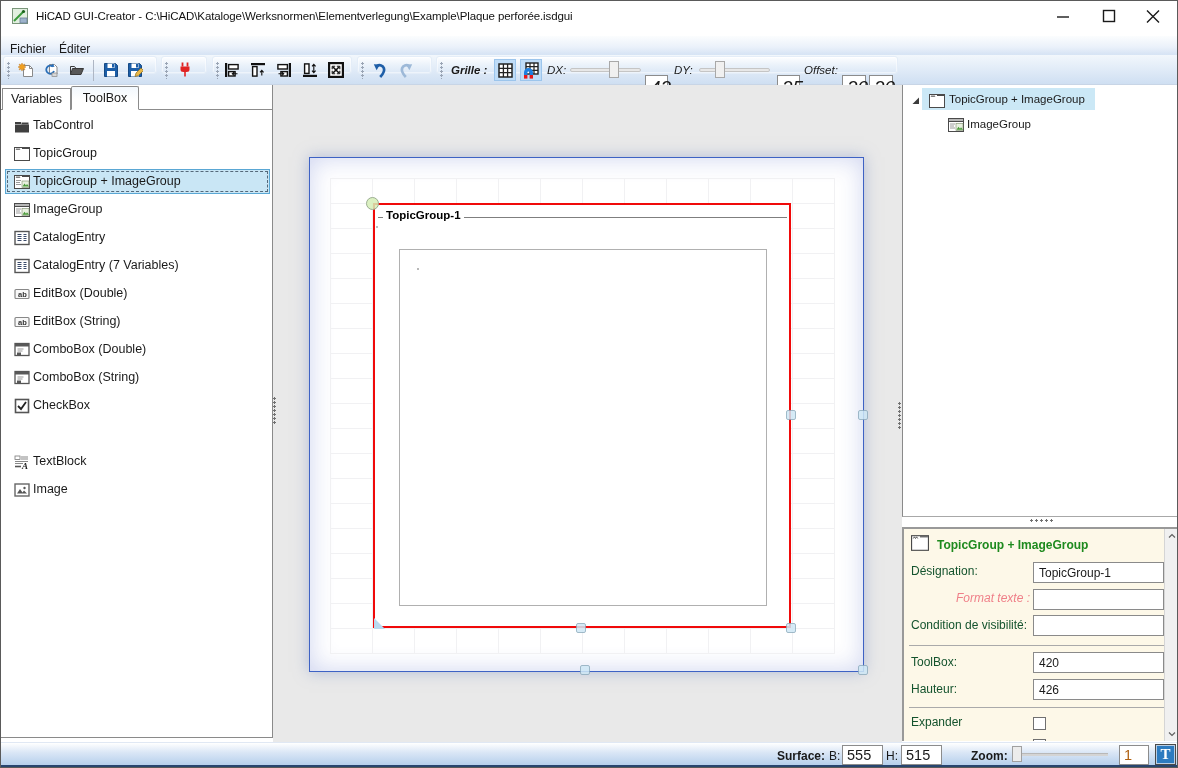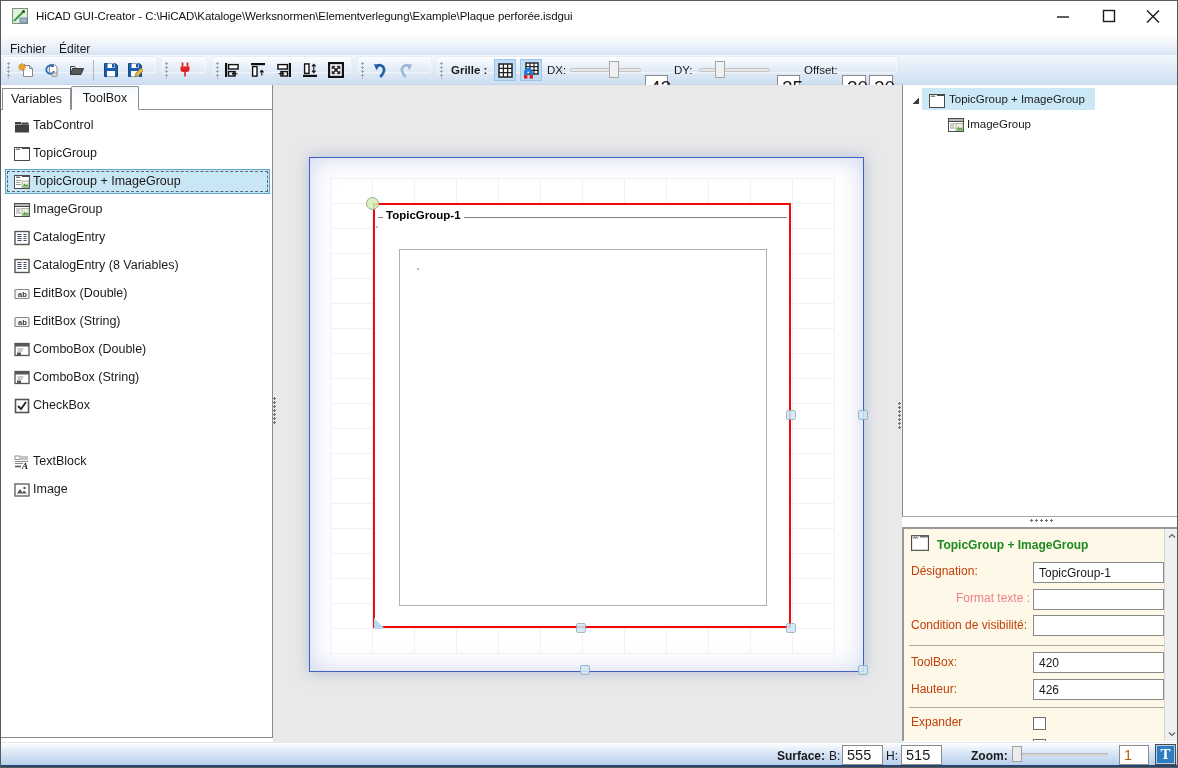--- a/index.html
+++ b/index.html
@@ -13,21 +13,21 @@
 
 #menubar { position:absolute; left:1px; top:36px; width:1176px; height:25px;
   background:linear-gradient(#fbfdfe, #eaf1fa 45%, #d9e5f5 70%, #cfdff4); }
 .menuitem { position:absolute; top:6px; font-size:12px; color:#1a1a1a; }
 
 #toolbar { position:absolute; left:1px; top:55px; width:1176px; height:30px;
   background:linear-gradient(#f2f7fc, #dfeaf7 55%, #cfdff2);
   border-bottom:1px solid #c8d5e6; }
 .tgroup { position:absolute; top:1px; height:18px; border-radius:3px;
   background:linear-gradient(#fdfeff, #e9f1fa 55%, #dce8f6);
-  border:1px solid #e4edf8; box-shadow:0 0 0 1px rgba(255,255,255,0.5) inset; }
+  border:1px solid #e4edf8; box-shadow:0 0 0 1px rgba(255,255,255,0.5) inset;font-style:italic; }
 .grip { position:absolute; left:3px; top:5px; width:3px; height:17px;
   background-image:radial-gradient(circle at 1.5px 1.5px, #9aa5b5 1px, transparent 1.2px);
   background-size:3px 4px; }
 .tbico { position:absolute; top:5px; width:16px; height:16px; }
 .tbsep { position:absolute; top:3px; width:1px; height:21px; background:#aeb6c4; }
 .tblabel { position:absolute; top:7px; font-weight:bold; font-size:11.5px; }
 .tbtext { position:absolute; top:7px; font-size:11.5px; }
 .gridbtn { position:absolute; top:2px; width:22px; height:22px; background:#bfdcf7; border:1px solid #9cc5ec; }
 .numbox { position:absolute; top:18px; height:21px; background:#fff; border:1px solid #8c8c8c; font-size:19px; padding:1px 0 0 4px; }
 .slidertrack { position:absolute; top:11px; height:4px; background:#e8e8e8; border:1px solid #c5c5c5; border-radius:2px; }
@@ -58,21 +58,21 @@
 #groupline { position:absolute; left:3px; top:12px; width:409px; height:1px; background:#7f7f7f; }
 #grouplabel { position:absolute; left:8px; top:4px; background:#fff; padding:0 3px; font-size:11.5px; font-weight:bold; color:#000; }
 #innerrect { position:absolute; left:24px; top:44px; width:368px; height:357px; border:1px solid #b0b0b0; background:#fff; }
 .handle { position:absolute; width:10px; height:10px; background:#cfe8f6; border:1px solid #90aebf; border-radius:2px; opacity:0.85; }
 #greencircle { position:absolute; width:13px; height:13px; border-radius:50%; background:rgba(214,238,183,0.85); border:1px solid #9aad90; }
 #bluetri { position:absolute; width:0; height:0; border-left:11px solid #b8daf0; border-top:11px solid transparent; }
 
 #treepanel { position:absolute; left:902px; top:85px; width:275px; height:432px; background:#fff; border-left:1px solid #8a8a8a; border-bottom:1px solid #a8a8a8; }
 #treesel { position:absolute; left:19px; top:3px; width:173px; height:22px; background:#cbe8f6; }
 #propspanel { position:absolute; left:902px; top:527px; width:275px; height:214px; background:#fdf8e8; border-left:2px solid #999; border-top:2px solid #999; overflow:hidden; }
-.plabel { position:absolute; font-size:12px; color:#c2410c; }
+.plabel { position:absolute; font-size:12px; color:#14532d; }
 .pbox { position:absolute; left:129px; width:131px; height:21px; background:#fff; border:1px solid #8a8a8a; font-size:12px; padding:3px 0 0 5px; }
 .psep { position:absolute; left:5px; width:257px; height:1px; background:#aaa; }
 #pscroll { position:absolute; right:0; top:0; width:13px; height:214px; background:#f0f0f0; border-left:1px solid #d5d5d5; }
 
 #statusbar { position:absolute; left:1px; top:742px; width:1176px; height:24px;
   background:linear-gradient(#ffffff, #dbe7f6 40%, #bdd4ee 85%, #b4cdeb); border-top:1px solid #e0e8f4; }
 #statusbottom { position:absolute; left:1px; top:765px; width:1176px; height:2px; background:#28456e; }
 .sbox { position:absolute; top:2px; height:20px; background:#fff; border:1px solid #8c8c8c; font-size:14.5px; padding:1px 0 0 4px; }
 .slabel { position:absolute; top:6px; font-size:12px; }
 </style>
@@ -272,21 +272,21 @@
         <rect x="1" y="1.5" width="14" height="13" fill="#fff" stroke="#555" stroke-width="1.4"></rect>
         <path d="M3.5 4.5 h4 M3.5 6.5 h4 M3.5 8.5 h4 M3.5 10.5 h4 M9.5 4.5 h3 M9.5 6.5 h3 M9.5 8.5 h3 M9.5 10.5 h3" stroke="#3a4a6a" stroke-width="1.1"></path>
       </svg>
     <div class="lbtext">CatalogEntry</div>
   </div>
   <div class="lbitem" style="top:167px">
     <svg class="lbico" viewBox="0 0 16 16">
         <rect x="1" y="1.5" width="14" height="13" fill="#fff" stroke="#555" stroke-width="1.4"></rect>
         <path d="M3.5 4.5 h4 M3.5 6.5 h4 M3.5 8.5 h4 M3.5 10.5 h4 M9.5 4.5 h3 M9.5 6.5 h3 M9.5 8.5 h3 M9.5 10.5 h3" stroke="#3a4a6a" stroke-width="1.1"></path>
       </svg>
-    <div class="lbtext">CatalogEntry (8 Variables)</div>
+    <div class="lbtext">CatalogEntry (7 Variables)</div>
   </div>
   <div class="lbitem" style="top:195px">
     <svg class="lbico" viewBox="0 0 16 16">
         <rect x="1" y="3.5" width="14" height="9" rx="1" fill="#f8f8f8" stroke="#888" stroke-width="1.2"></rect>
         <text x="4" y="10.5" font-family="Liberation Sans" font-size="7.5" font-weight="bold" fill="#333">ab</text>
       </svg>
     <div class="lbtext">EditBox (Double)</div>
   </div>
   <div class="lbitem" style="top:223px">
     <svg class="lbico" viewBox="0 0 16 16">
@@ -386,21 +386,21 @@
 
 <div id="propspanel">
   <svg class="abs" style="left:7px; top:5px" width="18" height="18" viewBox="0 0 16 16">
       <rect x="0.5" y="1.5" width="15" height="13" fill="#fff" stroke="#4a4a4a"></rect>
       <path d="M2 4 l1-1.5 1 1.5 1-1.5 1 1.5" fill="none" stroke="#4a4a4a" stroke-width="0.8"></path>
       <path d="M8 2.5 h7" stroke="#4a4a4a"></path>
     </svg>
   <div class="abs" style="left:33px; top:9px; font-size:12px; font-weight:bold; color:#1e8a1e">TopicGroup + ImageGroup</div>
   <div class="plabel" style="left:7px; top:35px">Désignation:</div>
   <div class="pbox" style="top:33px">TopicGroup-1</div>
-  <div class="plabel" style="left:52px; top:62px; color:#ef7f88">Format texte :</div>
+  <div class="plabel" style="left:52px; top:62px; font-style:italic; color:#ef7f88">Format texte :</div>
   <div class="pbox" style="top:60px"></div>
   <div class="plabel" style="left:7px; top:89px">Condition de visibilité:</div>
   <div class="pbox" style="top:86px"></div>
   <div class="psep" style="top:116px"></div>
   <div class="plabel" style="left:7px; top:126px">ToolBox:</div>
   <div class="pbox" style="top:123px">420</div>
   <div class="plabel" style="left:7px; top:153px">Hauteur:</div>
   <div class="pbox" style="top:150px">426</div>
   <div class="psep" style="top:178px"></div>
   <div class="plabel" style="left:7px; top:186px">Expander</div>

